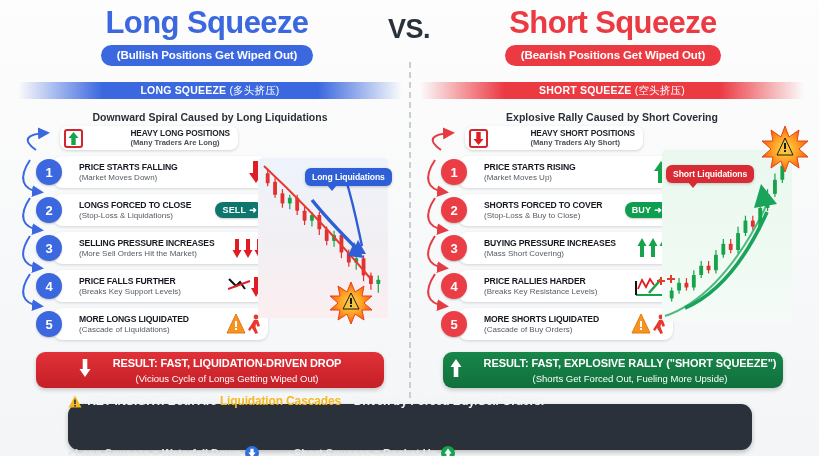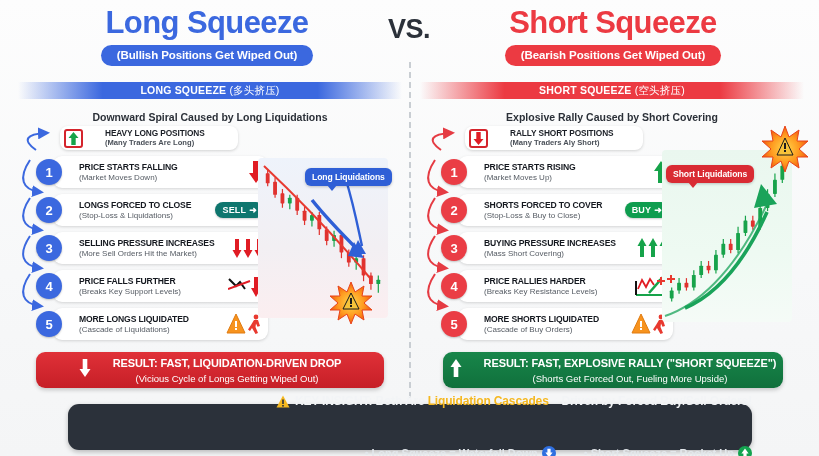--- a/index.html
+++ b/index.html
@@ -62,21 +62,21 @@
   .steps { position: absolute; width: 232px; }
   .steps.left  { left: 36px;  top: 126px; }
   .steps.right { left: 441px; top: 126px; }
 
   .step0 {
     position: relative; margin-left: 24px;
     background: #fff; border-radius: 8px;
     box-shadow: 0 1px 3px rgba(0,0,0,.16);
     padding: 3px 8px 3px 4px;
     display: flex; align-items: center; gap: 22px;
-    width: 178px; height: 24px;
+    width: 178px; height: 24px; justify-content: space-between;
   }
   .flagbox {
     width: 19px; height: 19px; border: 2px solid #d4242c; border-radius: 3px;
     background: #fff; display: flex; align-items: center; justify-content: center;
     flex: 0 0 auto;
   }
   .step0 .t1 { font-size: 8.3px; font-weight: bold; color: #1b1f26; line-height: 10px; letter-spacing: -0.1px; }
   .step0 .t2 { font-size: 7.6px; font-weight: bold; color: #4b5159; line-height: 9.5px; }
 
   .row {
@@ -147,21 +147,21 @@
   .result.left  { left: 36px;  width: 348px; background: linear-gradient(180deg,#e03138 0%, #c61f27 100%); }
   .result.right { left: 443px; width: 340px; background: linear-gradient(180deg,#18864a 0%, #10703c 100%); }
   .result .rt1 { font-size: 11px; font-weight: bold; letter-spacing: -0.1px; }
   .result .rt2 { font-size: 9.5px; }
   .result .rtxt { text-align: center; line-height: 14px; }
 
   
   .footer {
     position: absolute; left: 68px; top: 404px; width: 684px; height: 46px;
     background: #2b313a; border-radius: 11px;
-    display: flex; flex-direction: column; align-items: flex-end; justify-content: center;
+    display: flex; flex-direction: column; align-items: flex-start; justify-content: center;
     box-shadow: 0 2px 5px rgba(0,0,0,.25);
     gap: 35px;
   }
   .fline1 { font-size: 12px; font-weight: bold; color: #f2f4f6; line-height: 16px; letter-spacing: -0.15px; }
   .fline1 .hl { color: #f5b820; }
   .fline2 { font-size: 11px; font-weight: bold; color: #e3e7eb; line-height: 16px; margin-top: 1px; display: flex; gap: 28px; align-items: center; }
   .fline2 span.b { display: inline-flex; align-items: center; gap: 4px; }
 
   .ico { display: inline-block; vertical-align: middle; }
 </style>
@@ -321,21 +321,21 @@
   </div>
 
   <div class="steps right">
     <div class="step0">
       <div class="flagbox">
         <svg width="11" height="13" viewBox="0 0 11 13">
             <path d="M5.5,13 L0.5,7 H3.3 V0 H7.7 V7 H10.5 Z" fill="#e01c24"></path>
           </svg>
       </div>
       <div>
-        <div class="t1">RALLY SHORT POSITIONS</div>
+        <div class="t1">HEAVY SHORT POSITIONS</div>
         <div class="t2">(Many Traders Aly Short)</div>
       </div>
     </div>
 
     <div class="row">
       <div class="num">1</div>
       <div class="rowtxt">
         <div class="t1">PRICE STARTS RISING</div>
         <div class="t2">(Market Moves Up)</div>
       </div>

